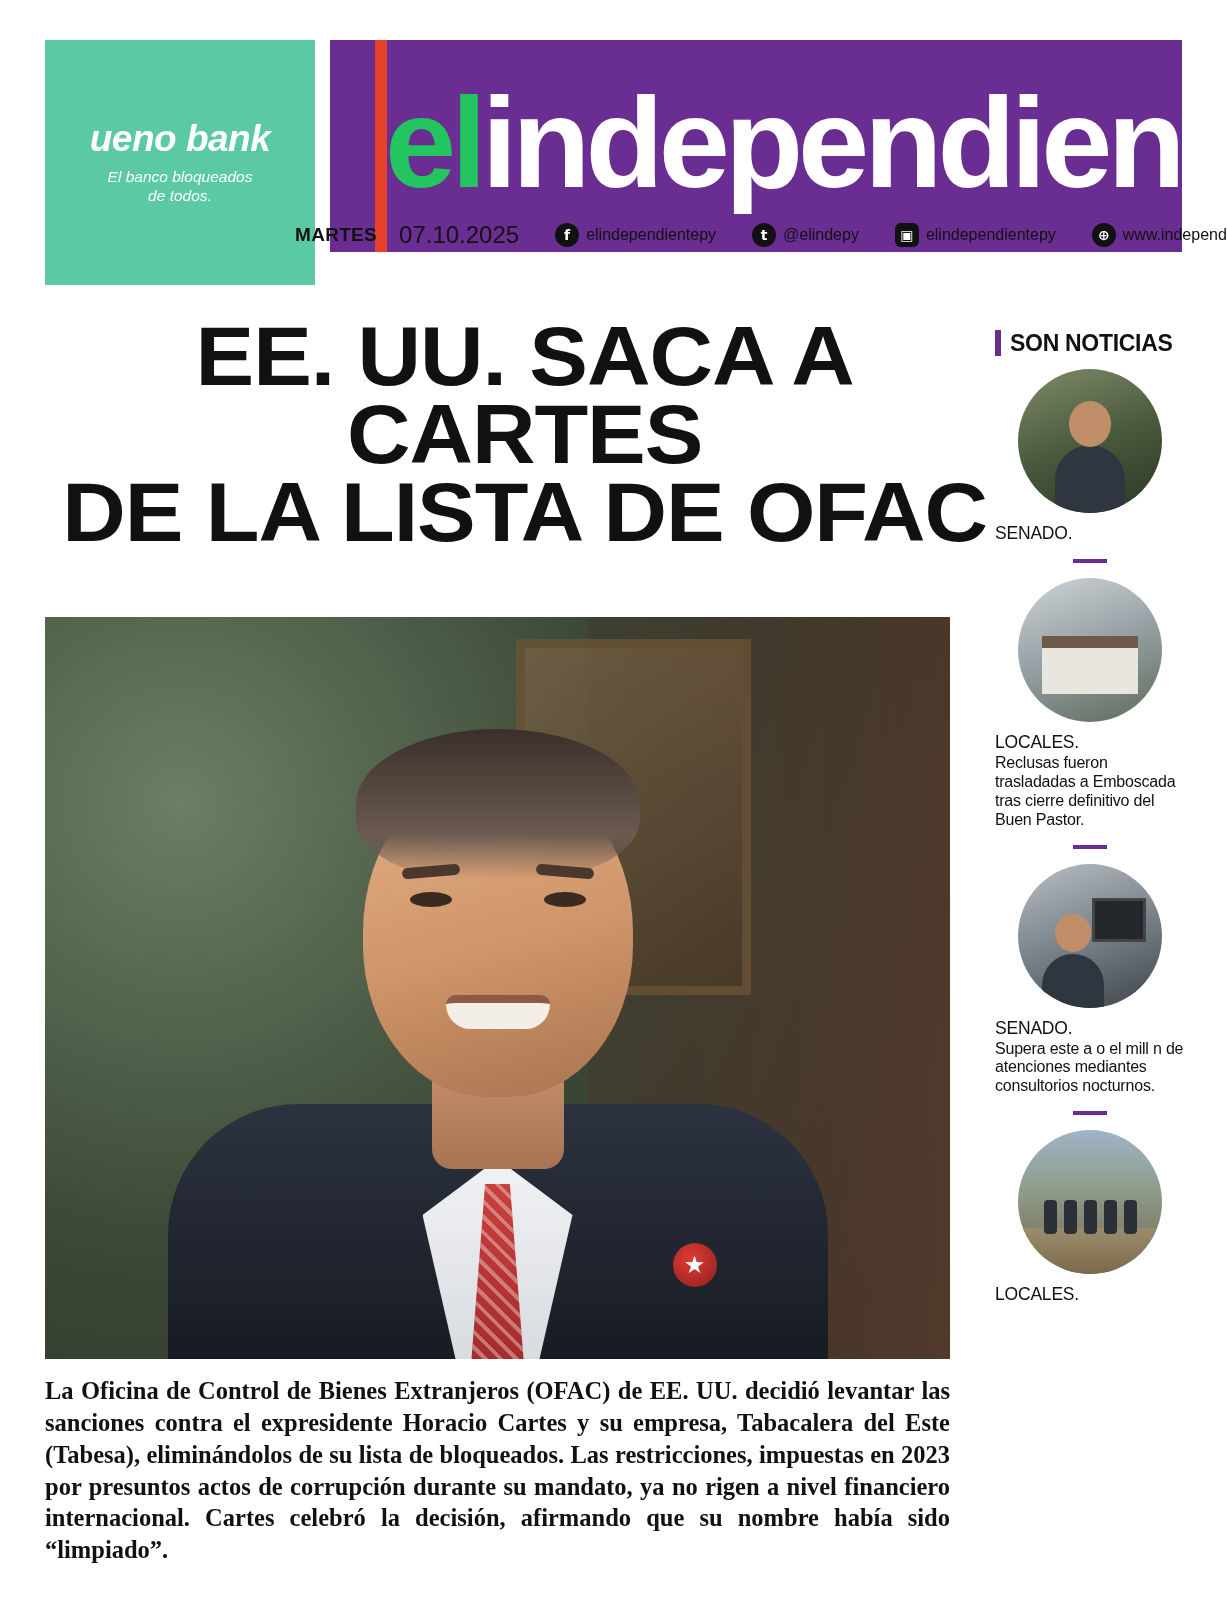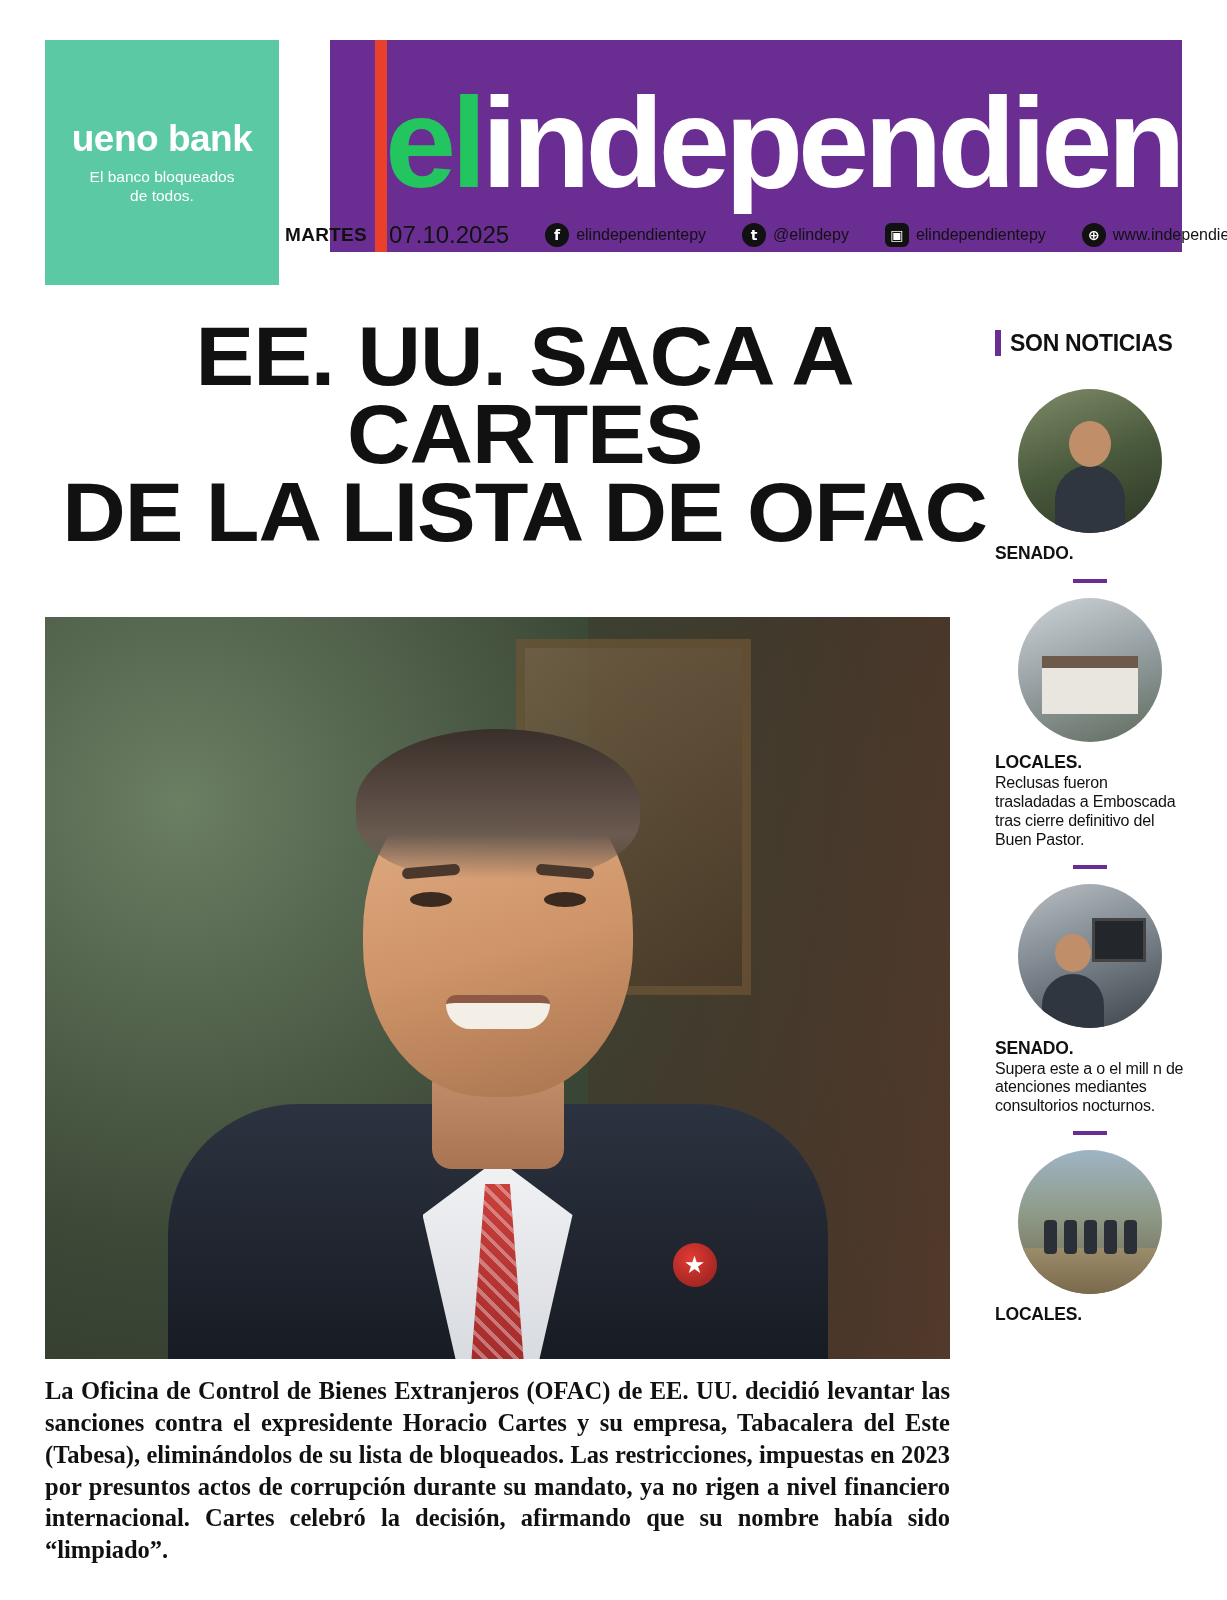--- a/index.html
+++ b/index.html
@@ -21,26 +21,27 @@
   .masthead {
     position: absolute;
     left: 45px;
     top: 40px;
     width: 1137px;
     height: 245px;
   }
   .ad-box {
     position: absolute;
     left: 0; top: 0;
-    width: 234px; height: 245px;
+    width: 270px; height: 245px;
     background: #5ac9a4;
     display: flex;
     flex-direction: column;
     align-items: center;
     justify-content: center;
+    font-style: italic;
   }
   .ad-brand {
     font-size: 37px;
     font-weight: bold;
     letter-spacing: -0.5px;
     color: #ffffff;
     line-height: 1;
   }
   .ad-tagline {
     margin-top: 10px;
@@ -74,21 +75,21 @@
     letter-spacing: -5px;
     line-height: 1;
     white-space: nowrap;
   }
   .logo-el { color: #22c55e; }
   .logo-rest { color: #ffffff; }
 
   
   .infobar {
     position: absolute;
-    left: 285px;
+    left: 295px;
     top: 218px;
     width: 897px;
     height: 34px;
     display: flex;
     align-items: center;
     font-size: 17px;
     color: #111;
   }
   .infobar .day {
     font-weight: bold;
@@ -272,21 +273,21 @@
   
   .sidebar {
     position: absolute;
     left: 995px;
     top: 330px;
     width: 190px;
   }
   .sb-title-wrap {
     display: flex;
     align-items: flex-start;
-    margin-bottom: 32px;
+    margin-bottom: 12px;
   }
   .sb-bar {
     width: 6px; height: 26px;
     background: #6a2d91;
     margin-right: 9px;
   }
   .sb-title {
     font-size: 23px;
     font-weight: bold;
     color: #111;
@@ -336,21 +337,21 @@
     width: 100%; height: 46px;
     background: linear-gradient(180deg, #9b8c6a, #7a6a4c);
   }
   .sb-photo.p4 .fig {
     position: absolute; bottom: 40px;
     width: 13px; height: 34px;
     background: #2a2f38; border-radius: 4px;
   }
   .sb-kicker {
     font-size: 17.5px;
-    font-weight: bold;
+    font-weight: normal;
     color: #111;
     letter-spacing: -0.2px;
     margin-bottom: 1px;
   }
   .sb-text {
     font-size: 16px;
     line-height: 1.18;
     color: #111;
     letter-spacing: -0.2px;
   }

